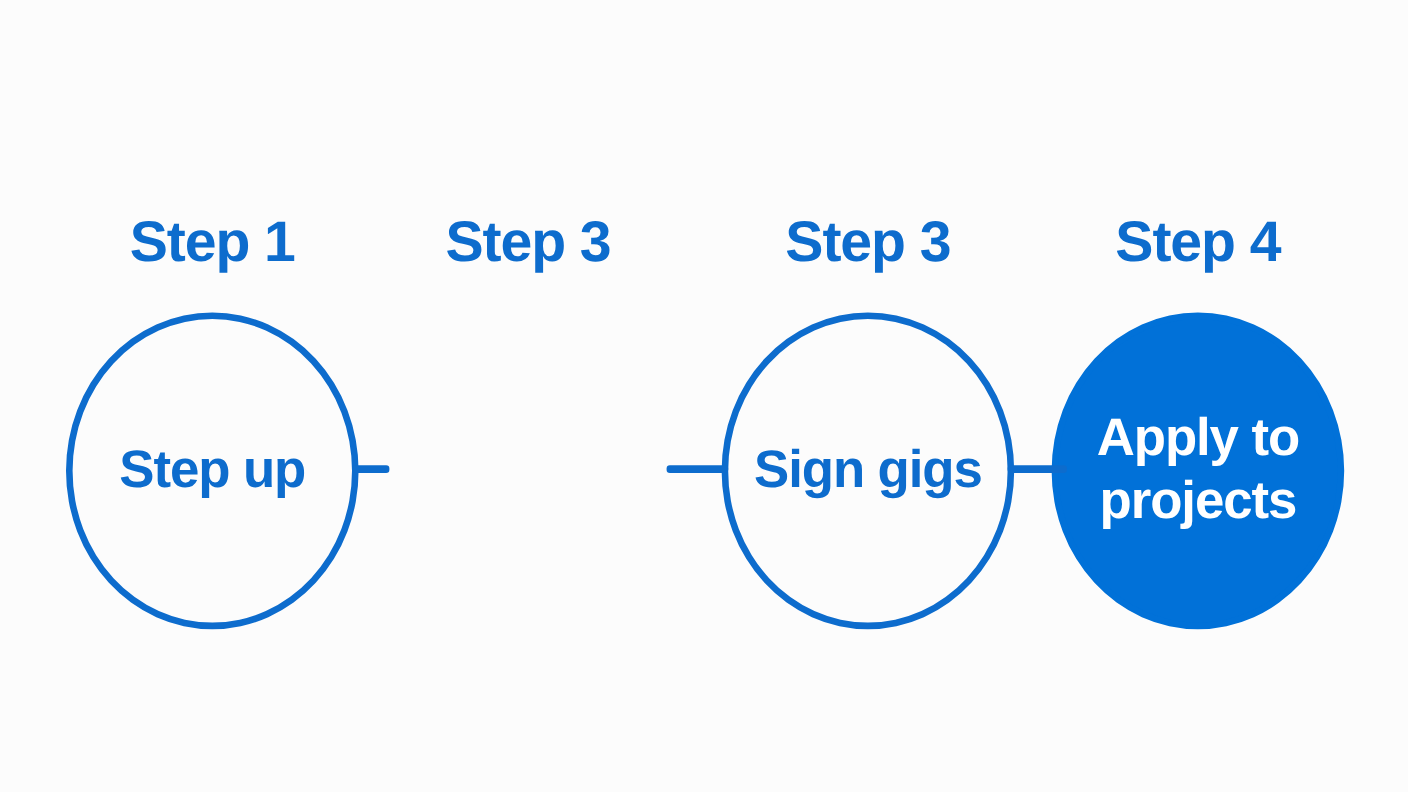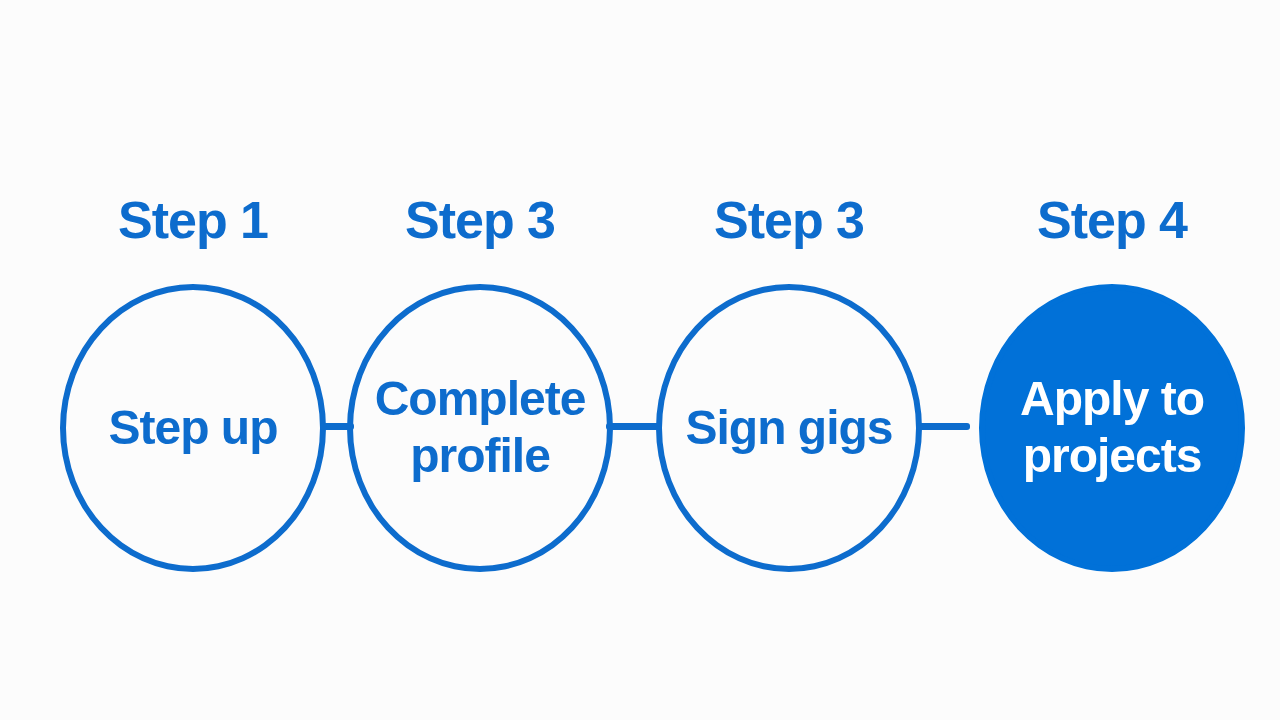--- a/index.html
+++ b/index.html
@@ -22,21 +22,21 @@
   }
   .step {
     position: absolute;
     top: 192px;
     width: 266px;
     text-align: center;
   }
   .step:nth-of-type(1) { left: 60px; }
   .step:nth-of-type(2) { left: 347px; }
   .step:nth-of-type(3) { left: 656px; }
-  .step:nth-of-type(4) { left: 979px; }
+  .step:nth-of-type(4) { left: 956px; }
 
   .step-label {
     height: 60px;
     line-height: 56px;
     font-size: 52px;
     font-weight: 700;
     letter-spacing: -1px;
     color: var(--accent);
     white-space: nowrap;
   }
@@ -86,23 +86,20 @@
 
   <div class="step">
     <div class="step-label">Step 1</div>
     <div class="circle">
       <span class="circle-text">Step up</span>
     </div>
   </div>
 
   <div class="step">
     <div class="step-label">Step 3</div>
-    <div class="circle">
-      <span class="circle-text">Complete profile</span>
-    </div>
   </div>
 
   <div class="step">
     <div class="step-label">Step 3</div>
     <div class="circle">
       <span class="circle-text">Sign gigs</span>
     </div>
   </div>
 
   <div class="step filled">

